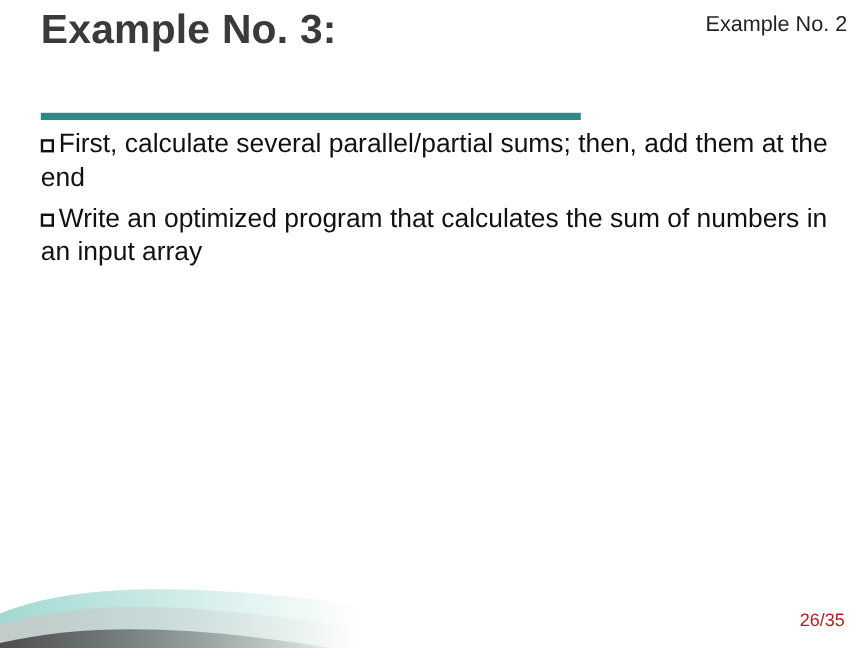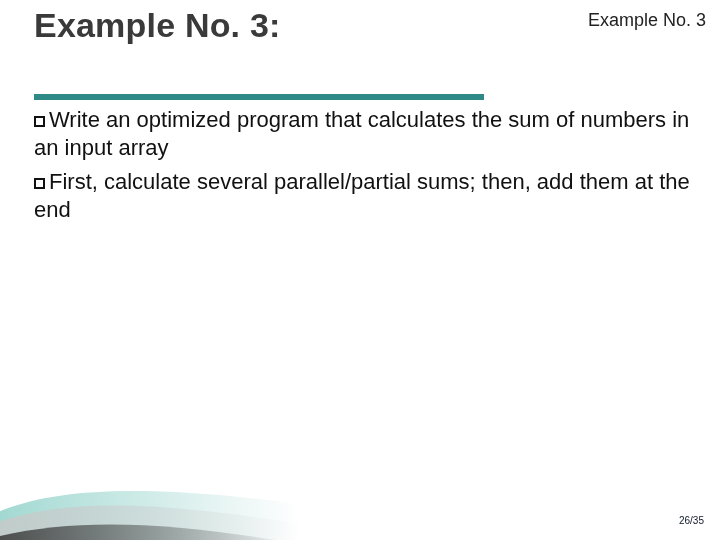--- a/index.html
+++ b/index.html
@@ -67,54 +67,54 @@
     height: 11px;
     border: 2px solid #111;
     box-sizing: border-box;
     margin-right: 4px;
     vertical-align: 0px;
   }
   .page-num {
     position: absolute;
     bottom: 14px;
     right: 16px;
-    font-size: 10px;
-    color: #0f172a;
+    font-size: 15px;
+    color: #b91c1c;
     margin-top: 20px;
   }
   
   .swoosh {
     position: absolute;
     left: -30px;
     bottom: -12px;
     width: 330px;
     height: 120px;
     pointer-events: none;
   }
 </style>
 </head>
 <body>
 
 <div class="slide">
 
-  <div class="header-label">Example No. 3</div>
+  <div class="header-label">Example No. 2</div>
 
   <div class="title-block">
     <h1>
       <span>Example No. 3:</span><br>
     </h1>
     <div class="title-underline"></div>
   </div>
 
   <div class="body">
     <div class="bullet">
-      <span class="sq"></span><span>Write an optimized program that calculates the sum of numbers in an input array</span>
+      <span class="sq"></span><span>First, calculate several parallel/partial sums; then, add them at the end</span>
     </div>
     <div class="bullet">
-      <span class="sq"></span><span>First, calculate several parallel/partial sums; then, add them at the end</span>
+      <span class="sq"></span><span>Write an optimized program that calculates the sum of numbers in an input array</span>
     </div>
   </div>
 
   <svg class="swoosh" viewBox="0 0 330 120">
     <defs>
       <linearGradient id="g1" x1="0" y1="0" x2="1" y2="0">
         <stop offset="0" stop-color="#8ed0c8" stop-opacity="0.9"></stop>
         <stop offset="1" stop-color="#8ed0c8" stop-opacity="0"></stop>
       </linearGradient>
       <linearGradient id="g2" x1="0" y1="0" x2="1" y2="0">

